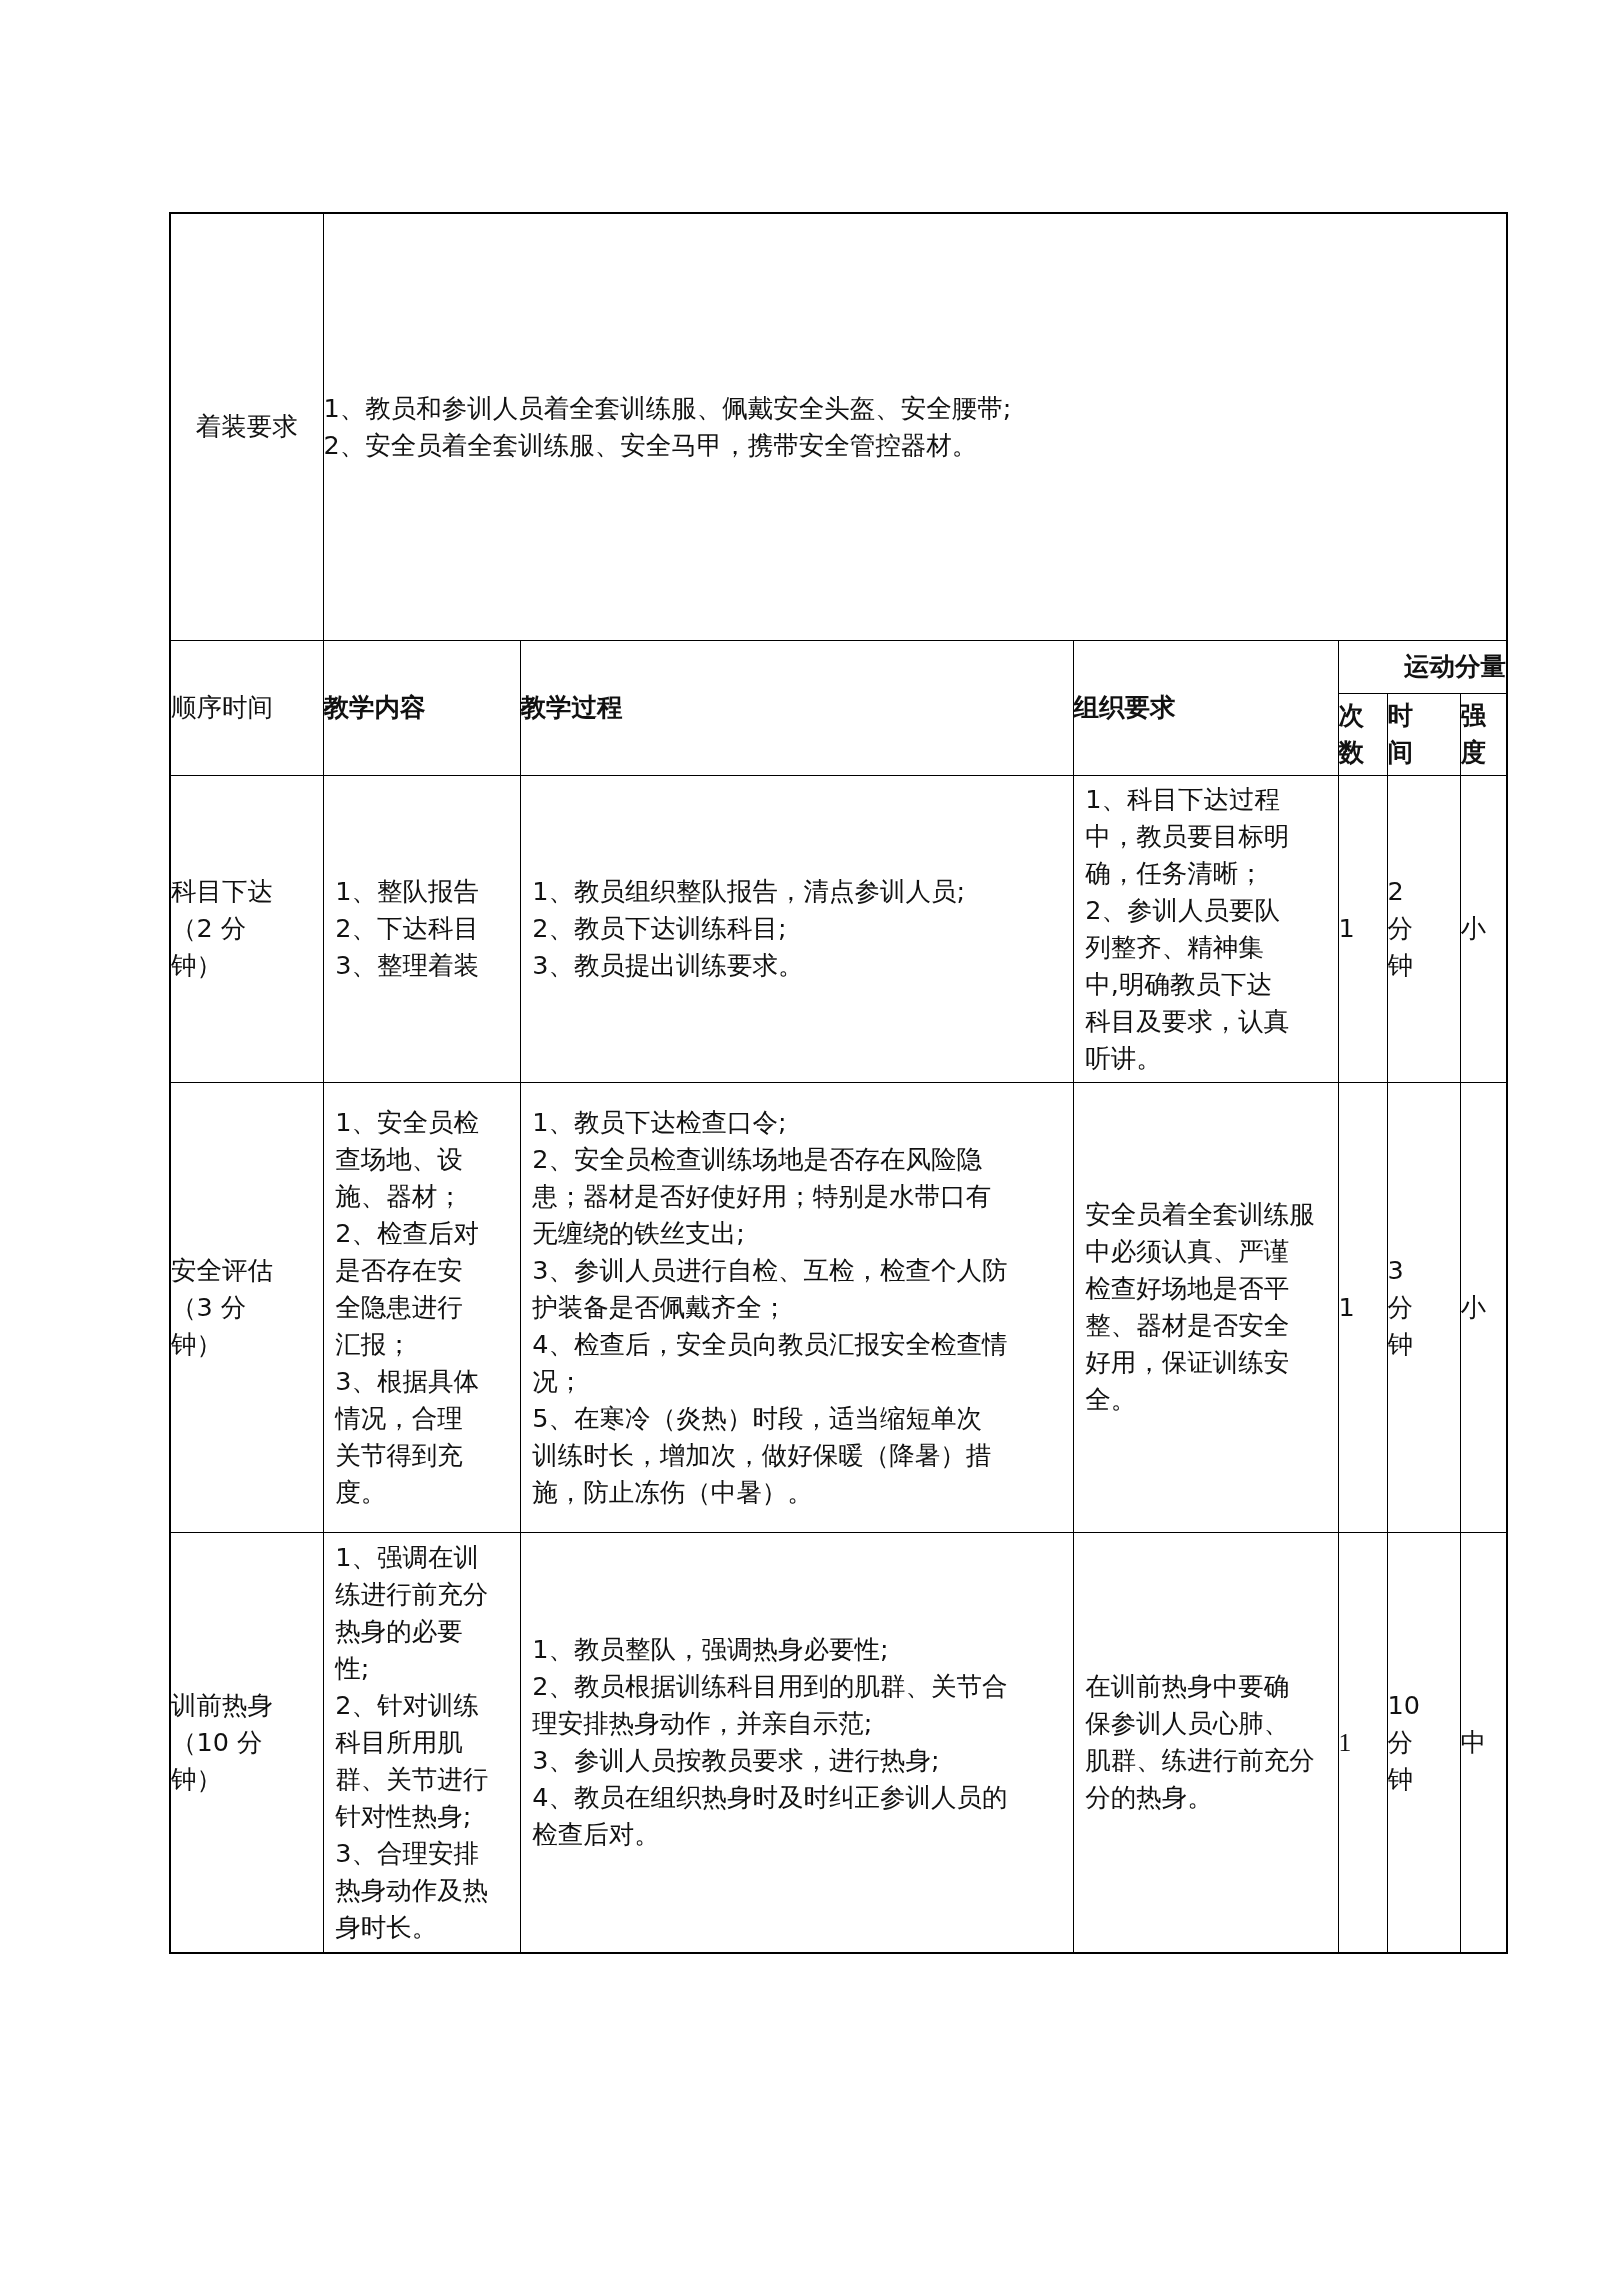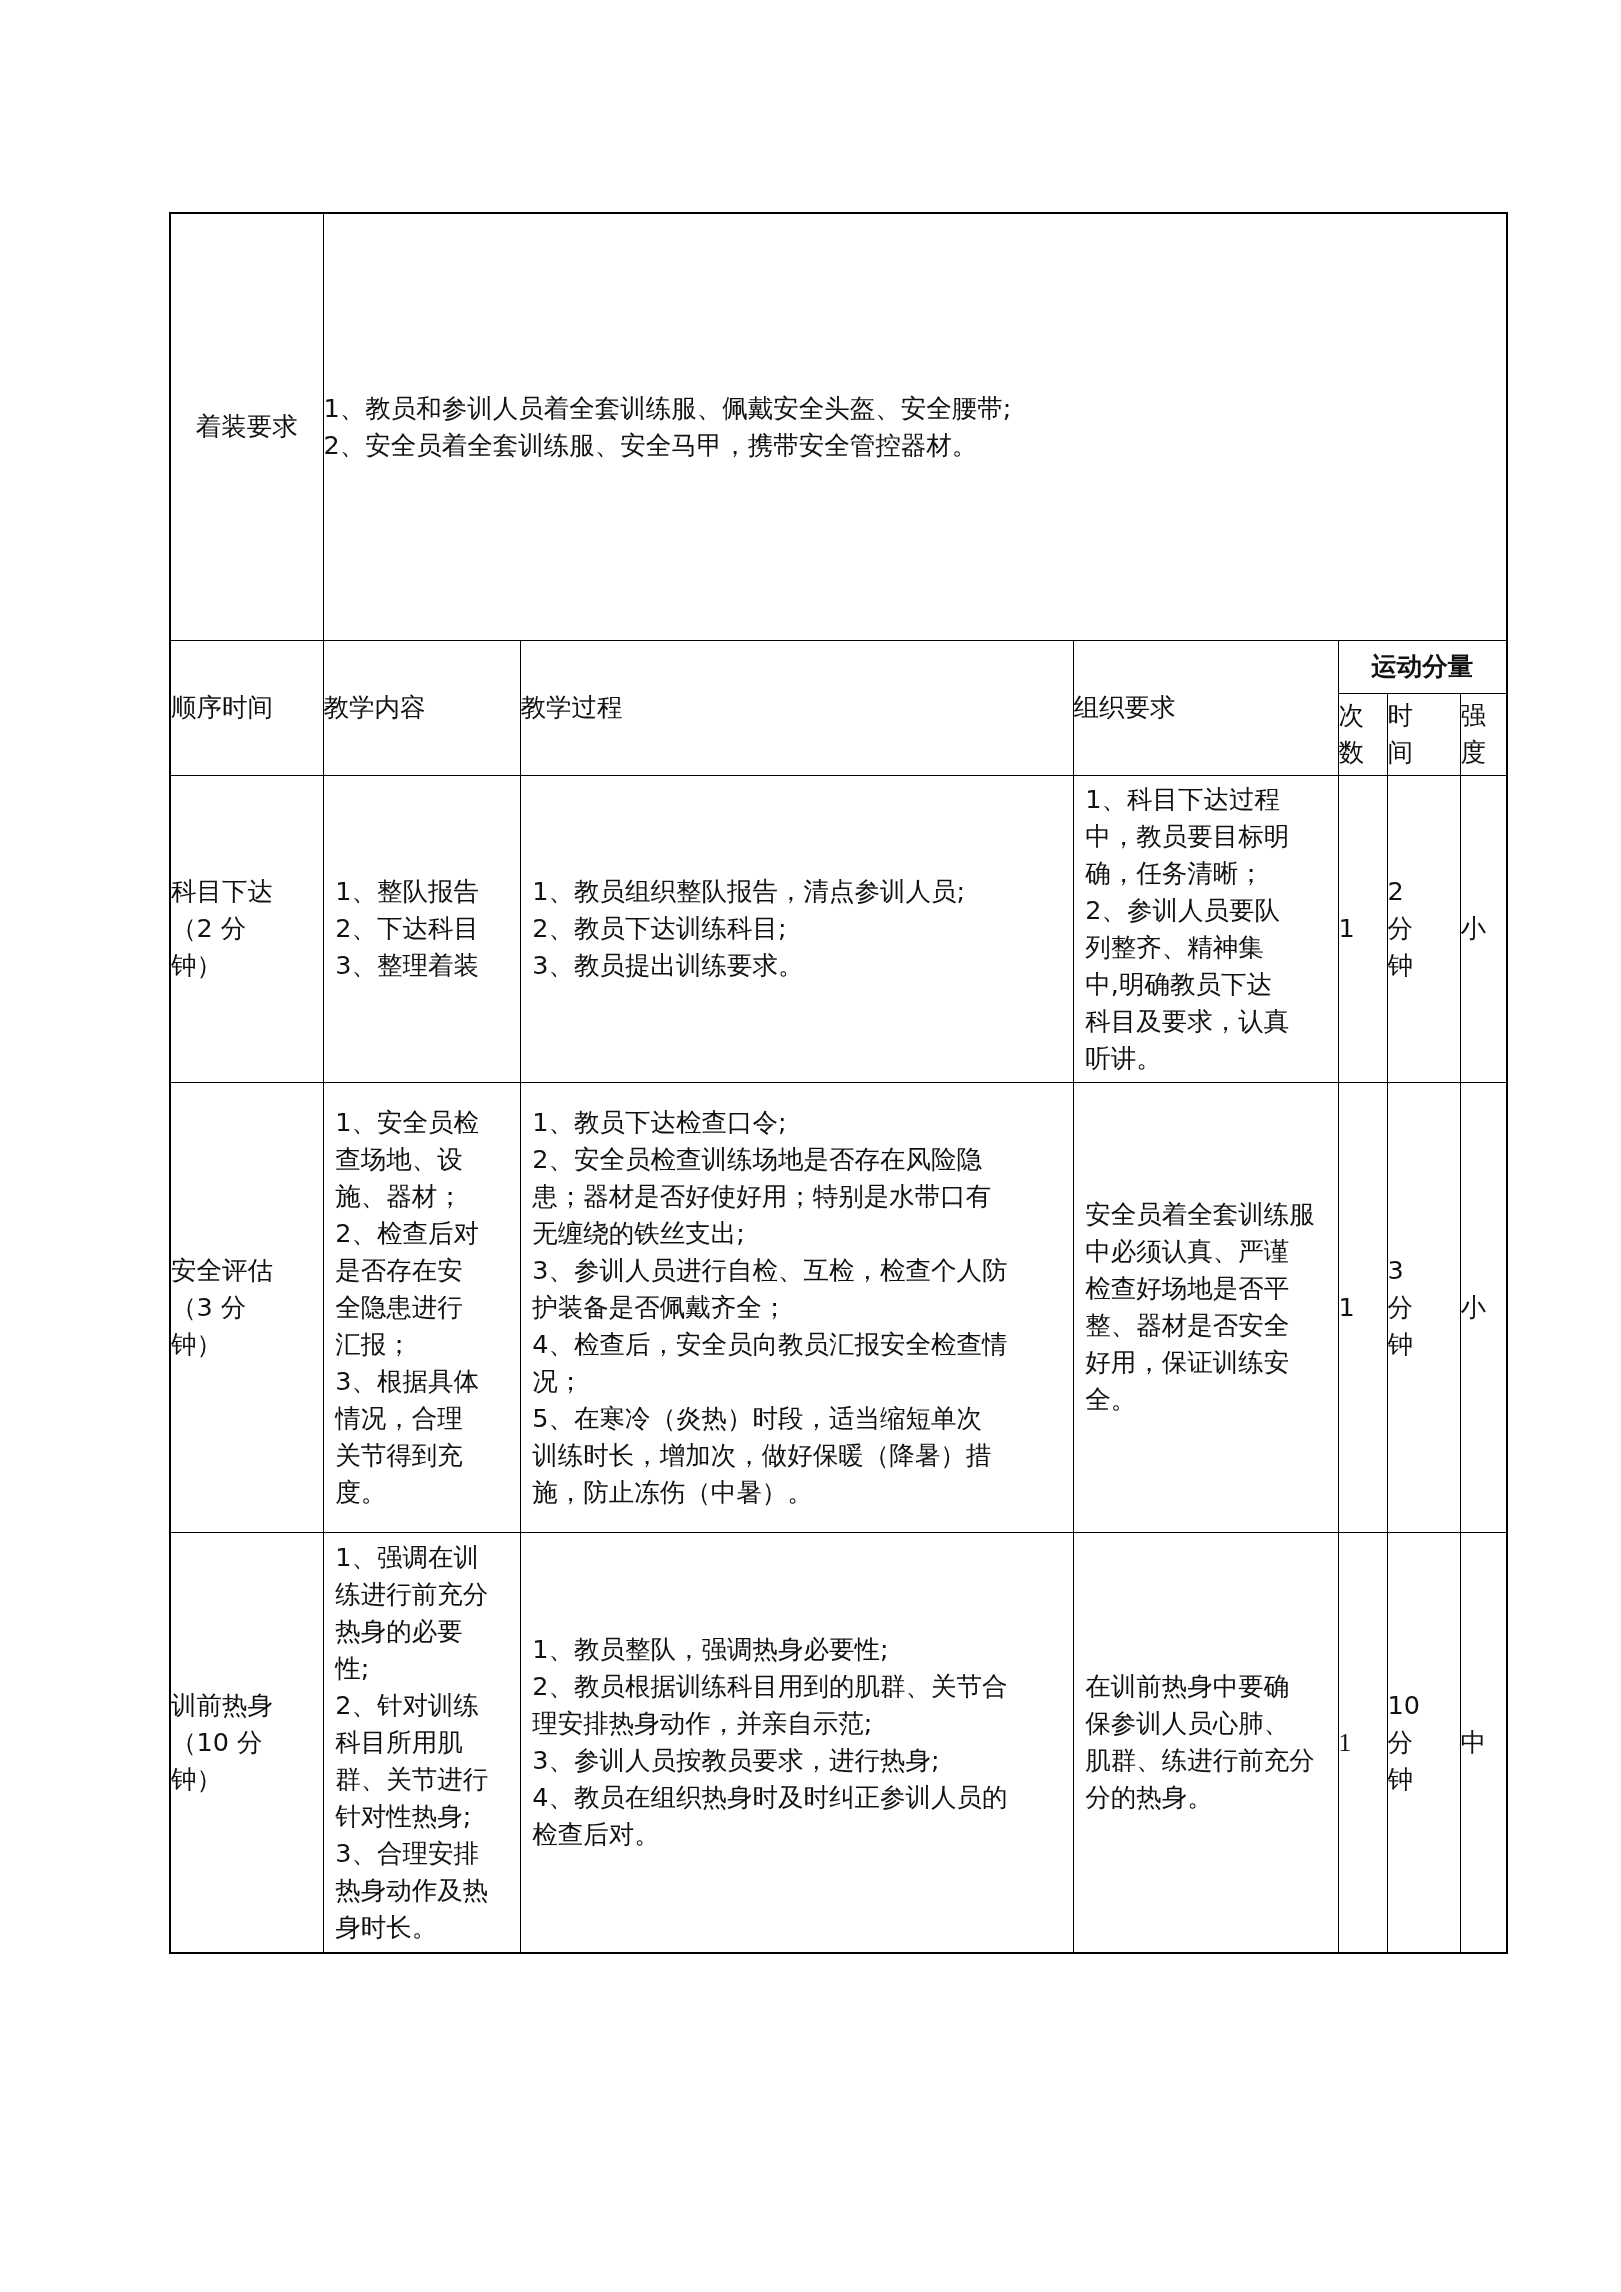--- a/index.html
+++ b/index.html
@@ -4,25 +4,25 @@
 <style>
   html, body { margin: 0; padding: 0; background: #ffffff; }
   body { width: 1621px; height: 2293px; position: relative; font-family: "DejaVu Sans", "Liberation Sans", sans-serif; color: #111; }
   .page { position: absolute; left: 142px; top: 212px; padding-left: 27px; }
   table.plan { border-collapse: collapse; table-layout: fixed; width: 1336px; border: 2.9px solid #000; }
   table.plan td { border: 1.5px solid #000; padding: 0; vertical-align: middle; font-size: 25.5px; line-height: 37px; }
   .thick-top td { border-top: 2.9px solid #000; }
   .c { text-align: left; }
   .label-cell { text-align: center; font-size: 25.5px; line-height: 37px; }
   .pad { padding: 0 11.8px !important; }
-  .bold { font-weight: normal; }
+  .bold { font-weight: bold; }
   .serif { font-family: "Liberation Serif", "DejaVu Serif", serif; }
   .list-line { display: block; }
   .attire-text { padding: 0 11.8px; }
-  .sub-head { font-weight: bold; text-align: center; font-size: 25.5px; line-height: 37px; }
+  .sub-head { font-weight: bold; text-align: right; font-size: 25.5px; line-height: 37px; }
 </style>
 </head>
 <body>
 
 <div class="page">
 <table class="plan">
   <colgroup>
     <col style="width:153px">
     <col style="width:197px">
     <col style="width:553px">

